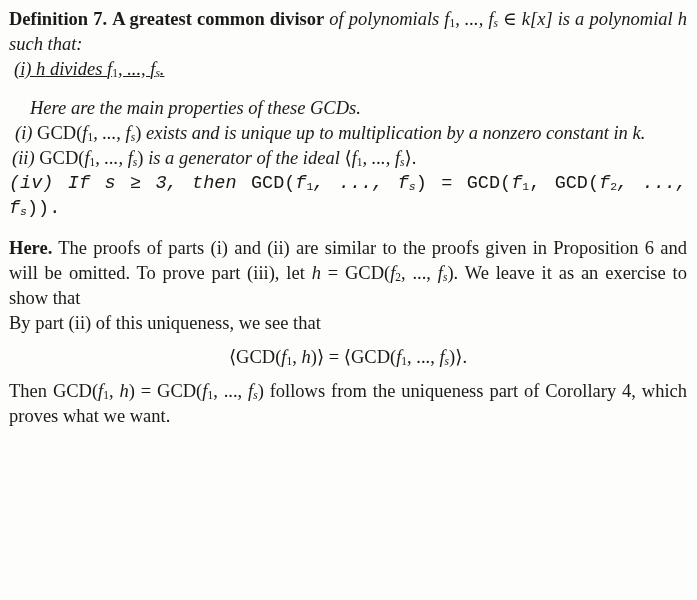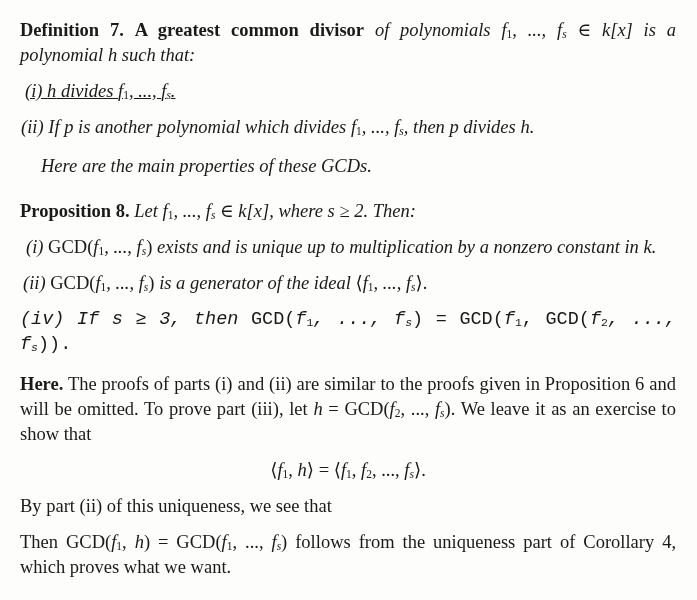--- a/index.html
+++ b/index.html
@@ -14,21 +14,21 @@
     font-family: "Liberation Serif", "DejaVu Serif", serif;
     font-size: 18.5px;
     line-height: 25px;
     overflow: hidden;
   }
   .page {
     padding: 7px 10px 0 9px;
     width: 678px;
   }
   p {
-    margin: 11px;
+    margin: 0;
     text-align: justify;
   }
   .b { font-weight: bold; }
   .i { font-style: italic; }
   sub {
     font-size: 0.62em;
     line-height: 0;
     vertical-align: -0.18em;
     font-style: normal;
   }
@@ -50,36 +50,34 @@
 </style>
 </head>
 <body>
 
 <div class="page">
 
   <p class="def-intro"><span class="b">Definition 7.</span><span>  </span><span class="b">A greatest common divisor</span><span class="i"> of polynomials </span><span class="i">f</span><sub>1</sub><span class="i">, ..., </span><span class="i">f</span><sub class="i">s</sub><span class="i"> ∈ k[x] is a polynomial </span><span class="i">h</span><span class="i"> such that:</span></p>
 
   <p class="def-item-i"><span class="i">(i) </span><span class="i">h</span><span class="i"> divides </span><span class="i">f</span><sub>1</sub><span class="i">, ..., </span><span class="i">f</span><sub class="i">s</sub><span class="i">.</span></p>
 
-  <p class="def-item-ii"><span class="i">(ii) If </span><span class="i">p</span><span class="i"> is another polynomial which divides </span><span class="i">f</span><sub>1</sub><span class="i">, ..., </span><span class="i">f</span><sub class="i">s</sub><span class="i">, then </span><span class="i">p</span><span class="i"> divides </span><span class="i">h</span><span class="i">.</span></p>
 
 
   <p class="interlude">Here are the main properties of these GCDs.</p>
 
-  <p class="prop-head"><span class="b">Proposition 8.</span><span class="i"> Let </span><span class="i">f</span><sub>1</sub><span class="i">, ..., </span><span class="i">f</span><sub class="i">s</sub><span class="i"> ∈ k[x], where </span><span class="i">s</span><span class="i"> ≥ 2. Then:</span></p>
 
   <p class="prop-item-1"><span class="i">(i) </span><span>GCD(</span><span class="i">f</span><sub>1</sub><span class="i">, ..., </span><span class="i">f</span><sub class="i">s</sub><span>) </span><span class="i">exists and is unique up to multiplication by a nonzero constant in </span><span class="i">k</span><span class="i">.</span></p>
 
   <p class="prop-item-2"><span class="i">(ii) </span><span>GCD(</span><span class="i">f</span><sub>1</sub><span class="i">, ..., </span><span class="i">f</span><sub class="i">s</sub><span>) </span><span class="i">is a generator of the ideal </span><span>⟨</span><span class="i">f</span><sub>1</sub><span class="i">, ..., </span><span class="i">f</span><sub class="i">s</sub><span>⟩.</span></p>
 
   <p class="prop-item-3"><span class="i">(iv) If </span><span class="i">s</span><span class="i"> ≥ 3, then </span><span>GCD(</span><span class="i">f</span><sub>1</sub><span class="i">, ..., </span><span class="i">f</span><sub class="i">s</sub><span>) = GCD(</span><span class="i">f</span><sub>1</sub><span>, GCD(</span><span class="i">f</span><sub>2</sub><span class="i">, ..., </span><span class="i">f</span><sub class="i">s</sub><span>)).</span></p>
 
 
   <p class="proof-p1"><span class="b">Here.</span><span> The proofs of parts (i) and (ii) are similar to the proofs given in Proposition 6 and will be omitted. To prove part (iii), let </span><span class="i">h</span><span> = GCD(</span><span class="i">f</span><sub>2</sub><span>, ..., </span><span class="i">f</span><sub class="i">s</sub><span>). We leave it as an exercise to show that</span></p>
 
-  <p class="eq"><span>⟨</span><span class="i">f</span><sub>1</sub><span>, </span><span class="i">h</span><span>⟩ = ⟨</span><span class="i">f</span><sub>1</sub><span>, </span><span class="i">f</span><sub>2</sub><span>, ..., </span><span class="i">f</span><sub class="i">s</sub><span>⟩.</span></p>
 
   <p class="proof-p2"><span>By part (ii) of this uniqueness, we see that</span></p>
 
+  <p class="eq"><span>⟨GCD(</span><span class="i">f</span><sub>1</sub><span>, </span><span class="i">h</span><span>)⟩ = ⟨GCD(</span><span class="i">f</span><sub>1</sub><span>, ..., </span><span class="i">f</span><sub class="i">s</sub><span>)⟩.</span></p>
 
   <p class="proof-p3"><span>Then GCD(</span><span class="i">f</span><sub>1</sub><span>, </span><span class="i">h</span><span>) = GCD(</span><span class="i">f</span><sub>1</sub><span>, ..., </span><span class="i">f</span><sub class="i">s</sub><span>) follows from the uniqueness part of Corollary 4, which proves what we want.</span></p>
 
 </div>
 
 </body></html>

